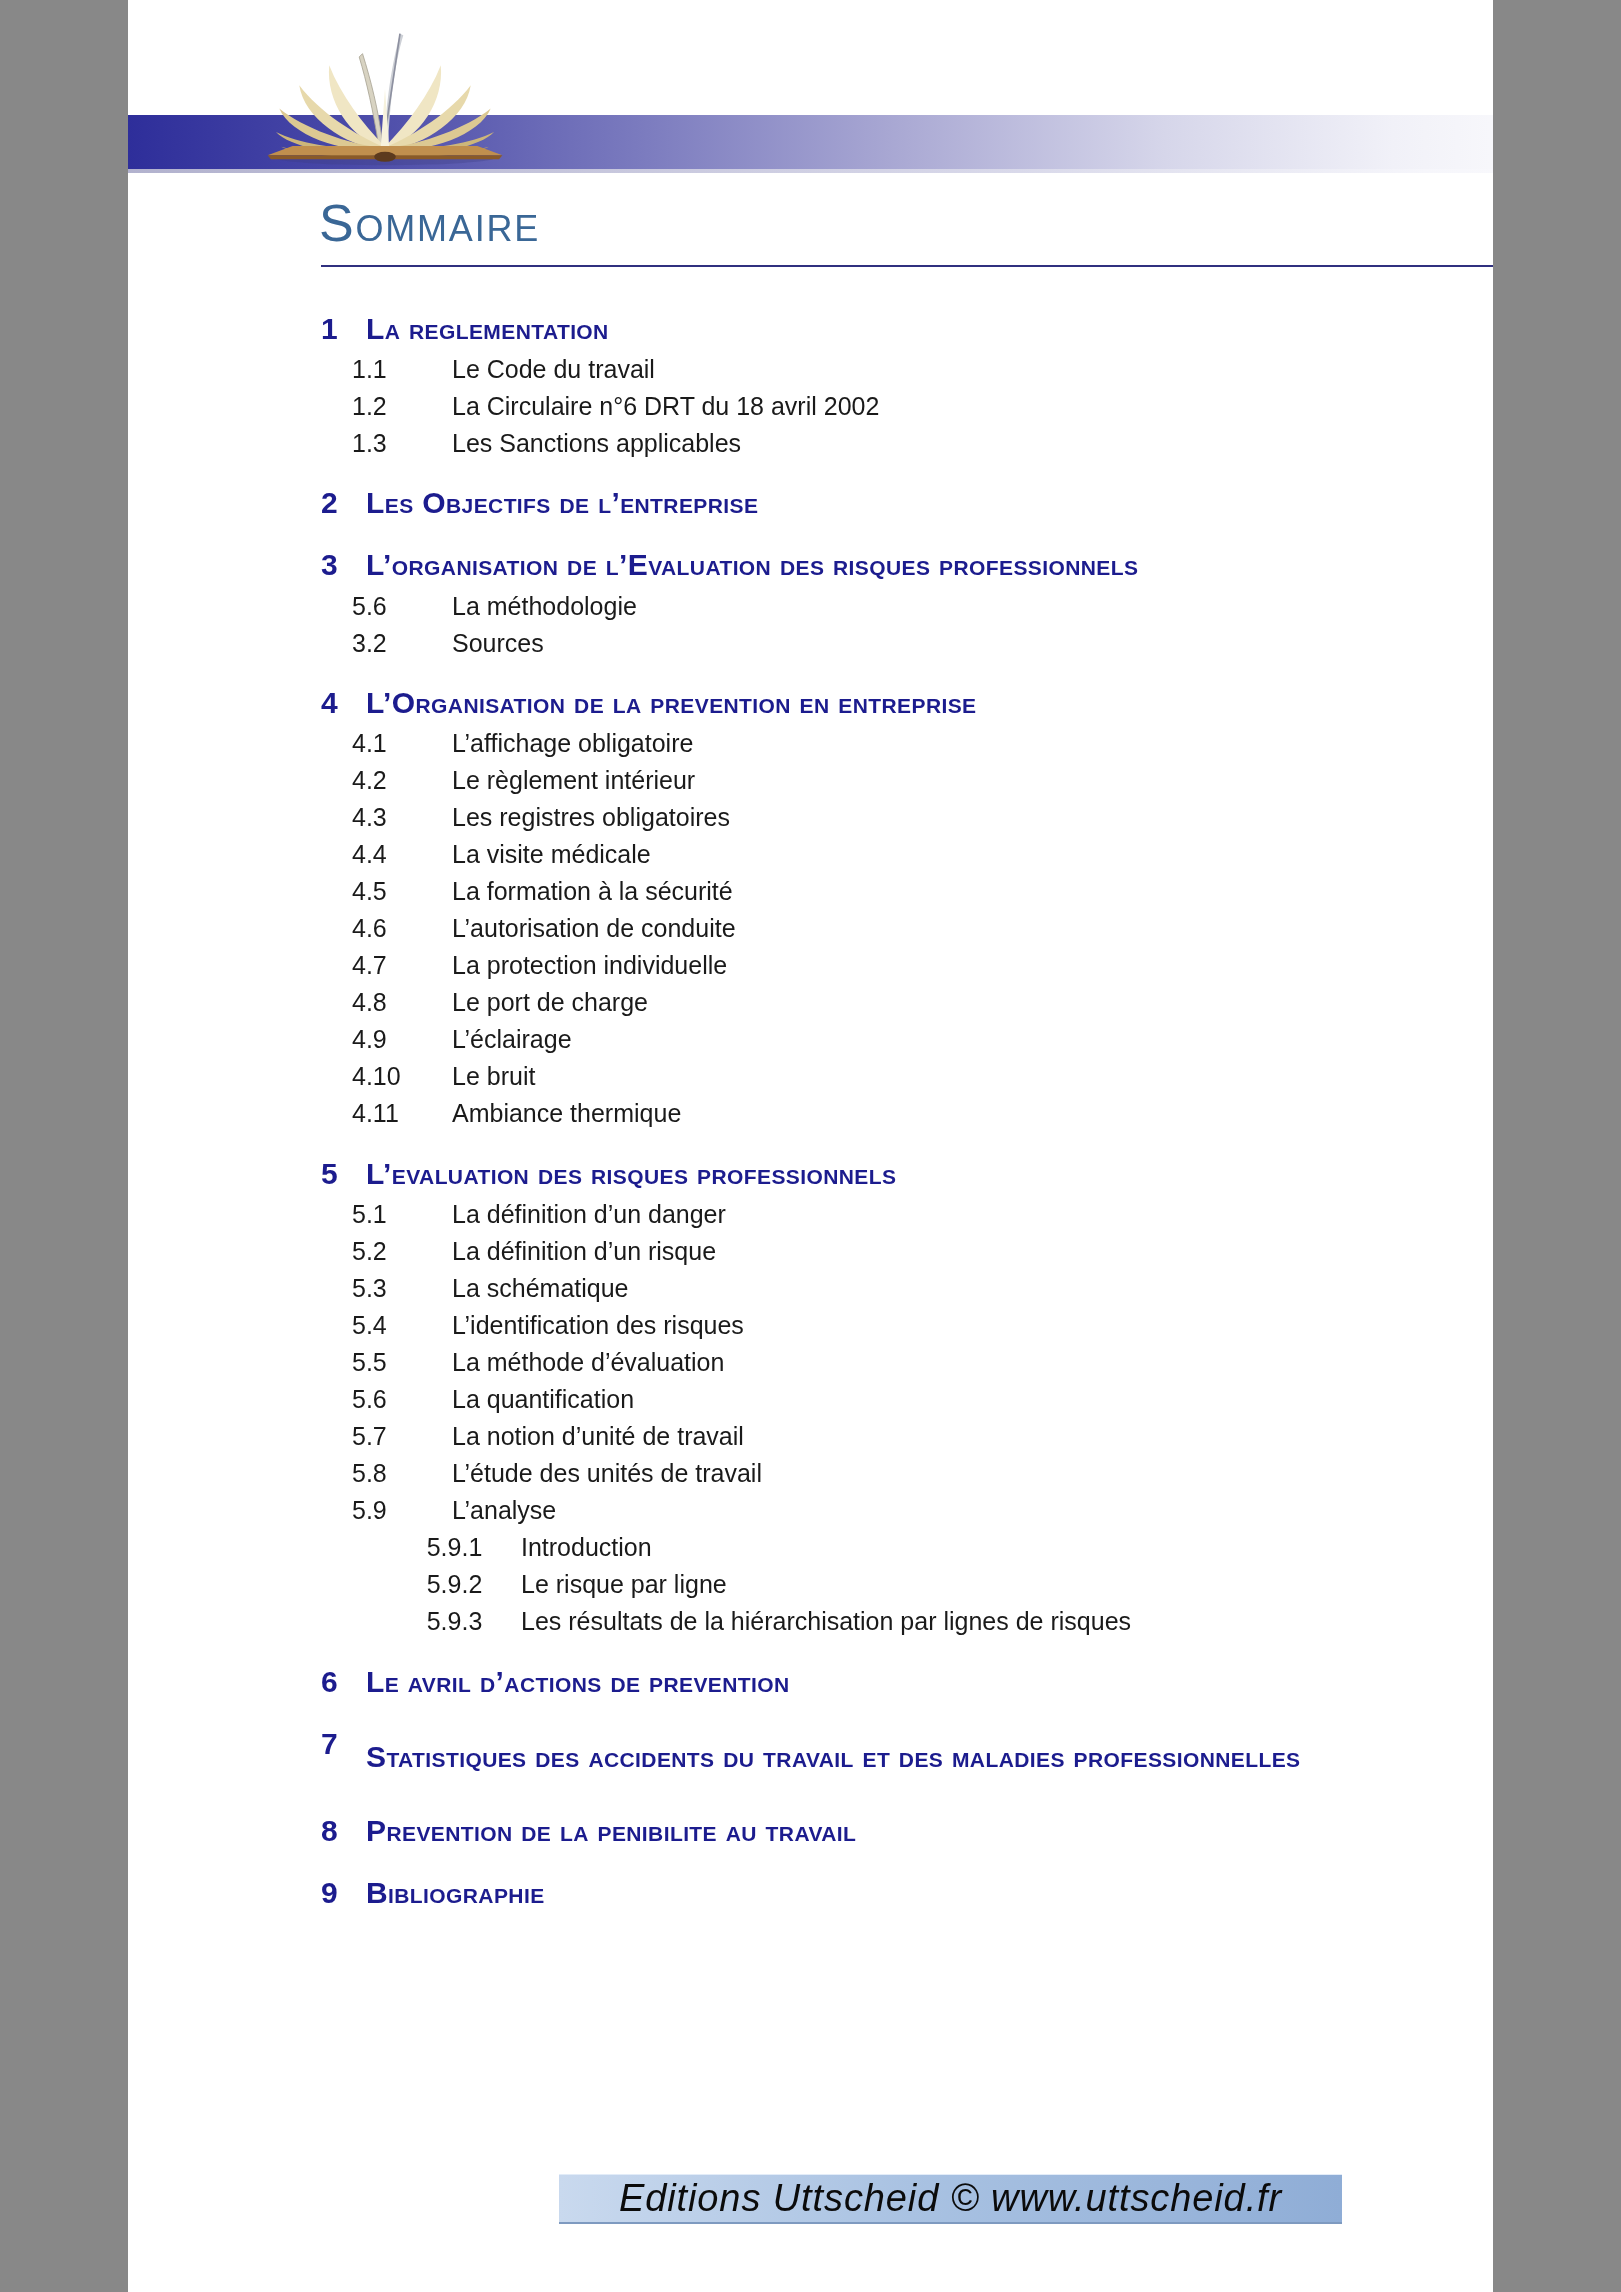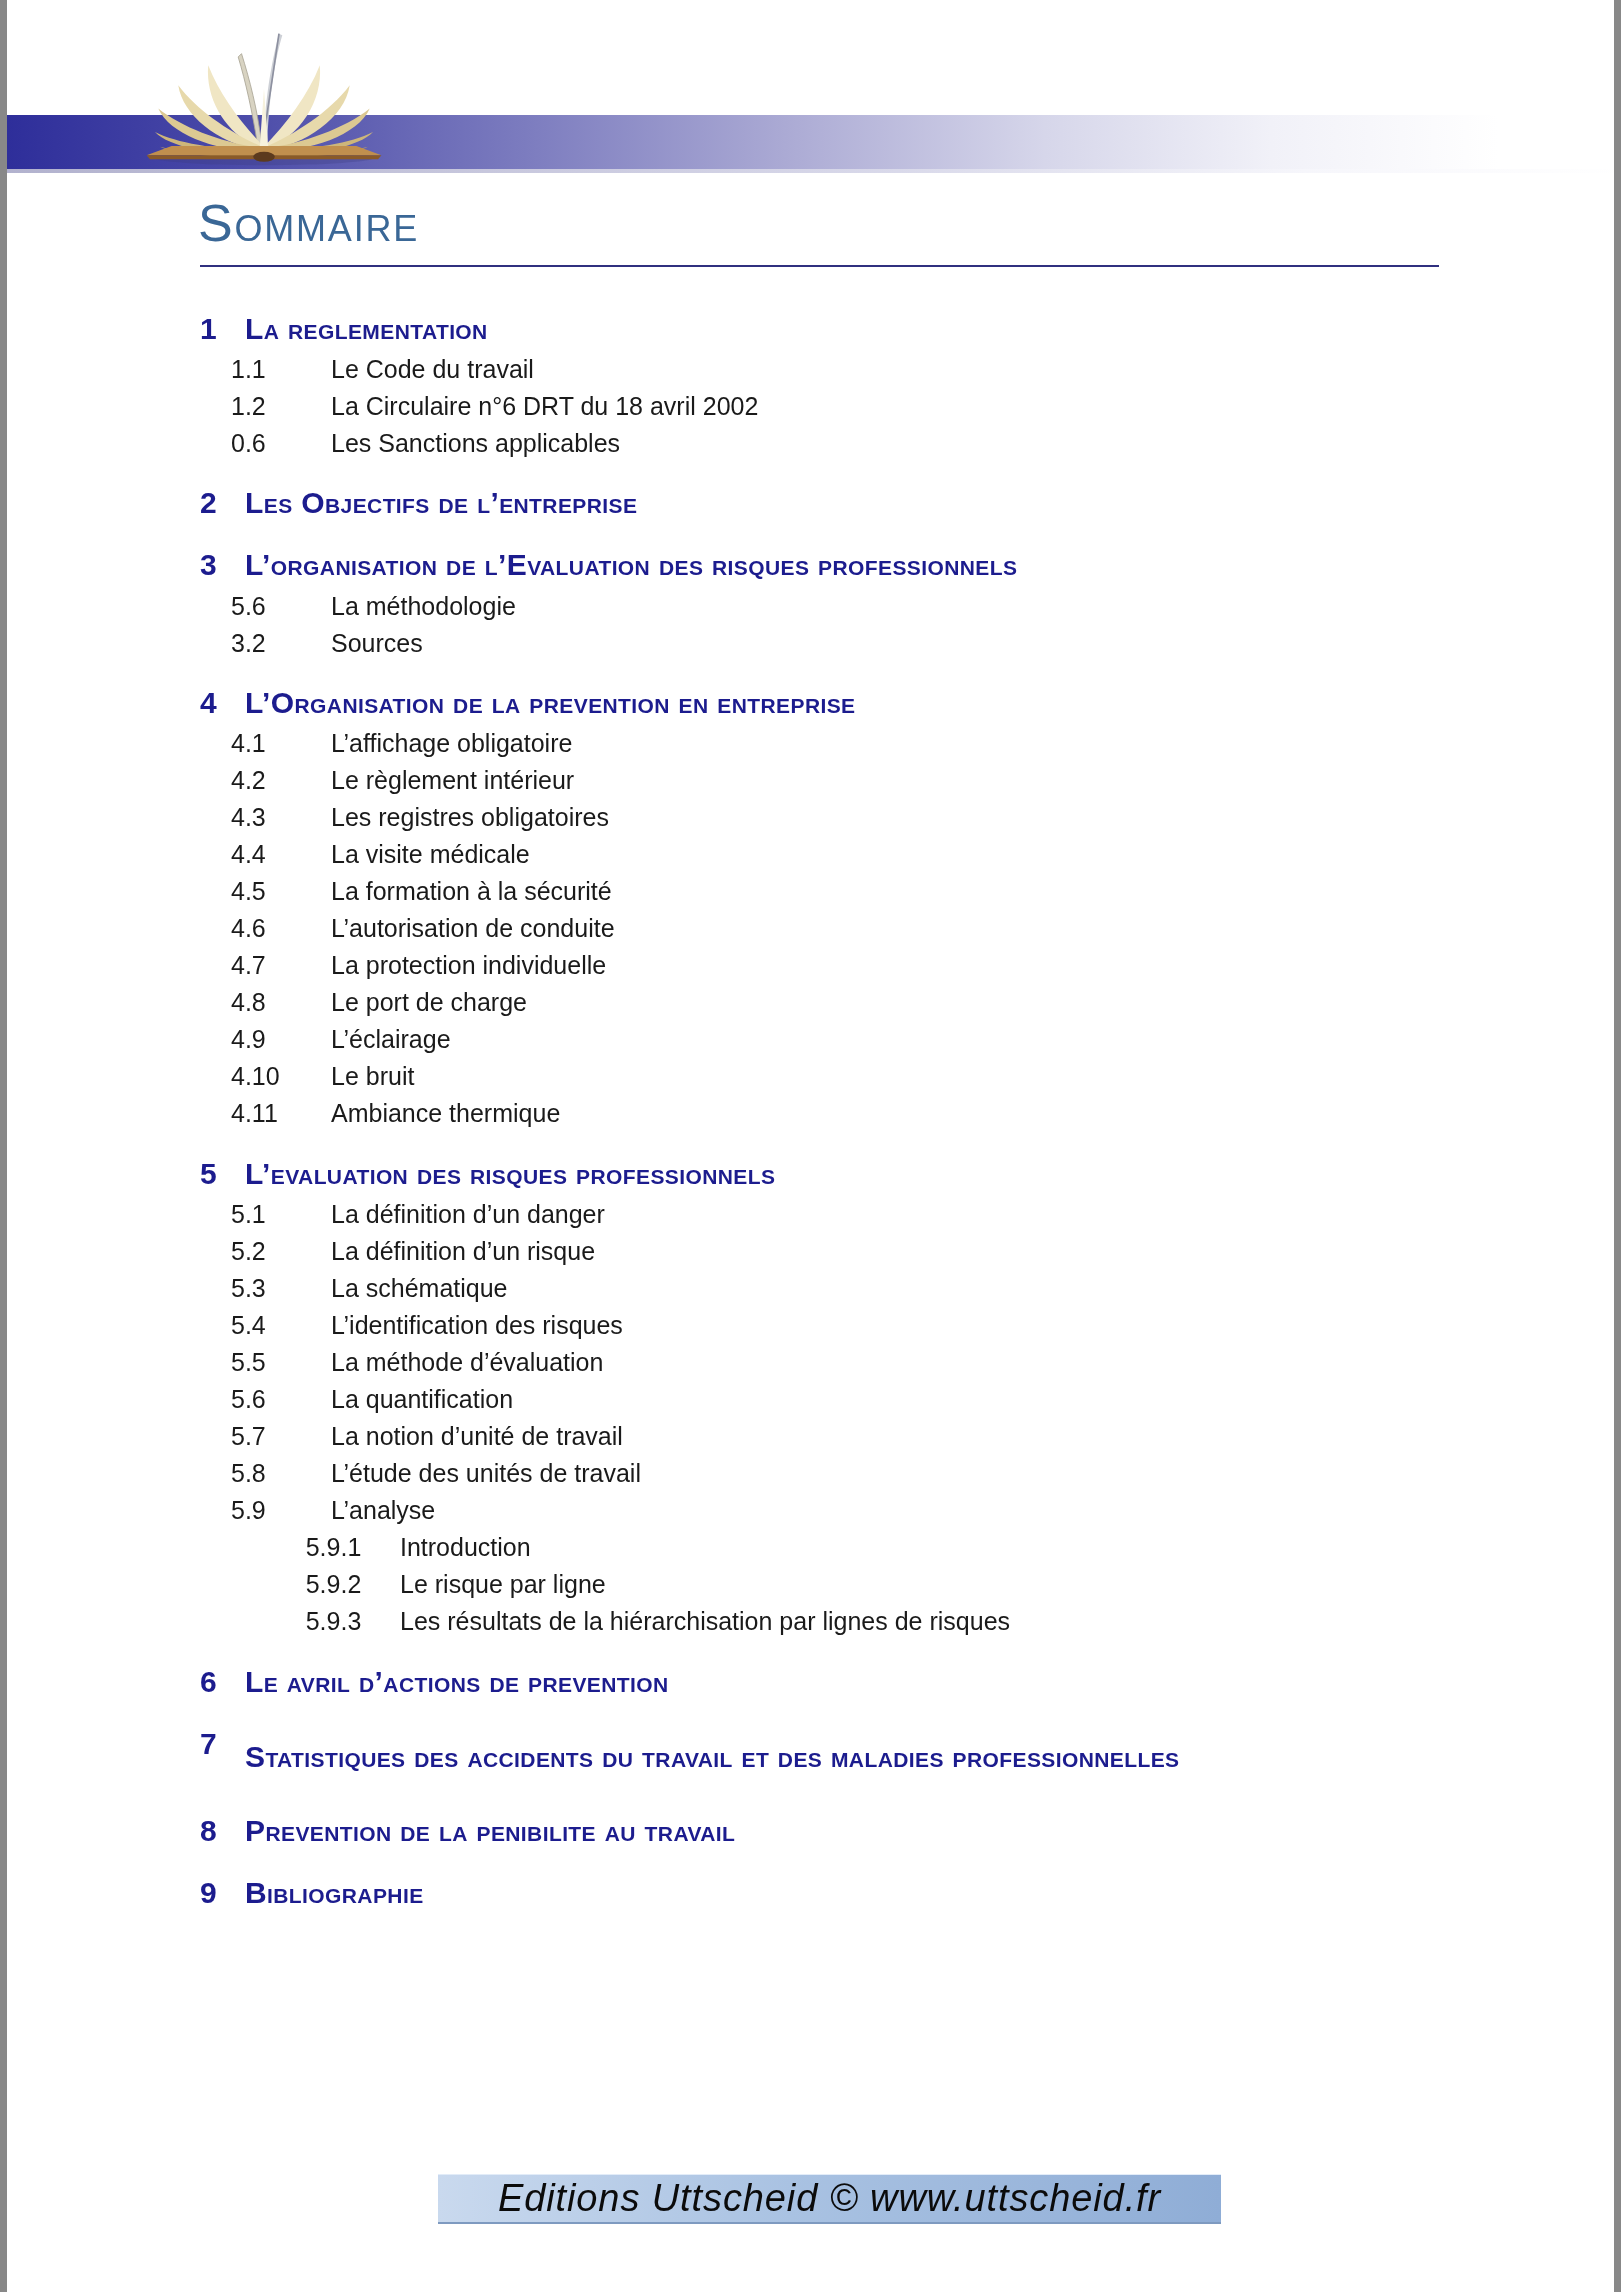--- a/index.html
+++ b/index.html
@@ -1,17 +1,17 @@
 <!DOCTYPE html>
 <html style="font-size:14.3px"><head>
 <meta charset="utf-8">
 <style>
   html,body { margin:0; padding:0; background:#888; }
   .page {
-    position:relative; width:1607px; height:2293px;
+    position:relative; width:1365px; height:2293px;
     background:#ffffff; overflow:hidden;
     font-family:"Liberation Sans","DejaVu Sans",sans-serif;
     margin:0 auto;
   }
 
   
   .header-band {
     position:absolute; left:0; top:115px; width:1621px; height:54px;
     background:linear-gradient(to right,
       #2e2e9a 0%, #4a4aa8 14%, #7c7cbf 32%, #abaad4 48%,
@@ -106,21 +106,21 @@
       <span class="num">1.1</span>
       <span class="t">Le Code du travail</span>
     </div>
 
     <div class="item lvl2">
       <span class="num">1.2</span>
       <span class="t">La Circulaire n°6 DRT du 18 avril 2002</span>
     </div>
 
     <div class="item lvl2">
-      <span class="num">0.6</span>
+      <span class="num">1.3</span>
       <span class="t">Les Sanctions applicables</span>
     </div>
 
     <div class="sec">
       <span class="num">2</span>
       <span class="t">Les Objectifs de l’entreprise</span>
     </div>
 
     <div class="sec">
       <span class="num">3</span>

